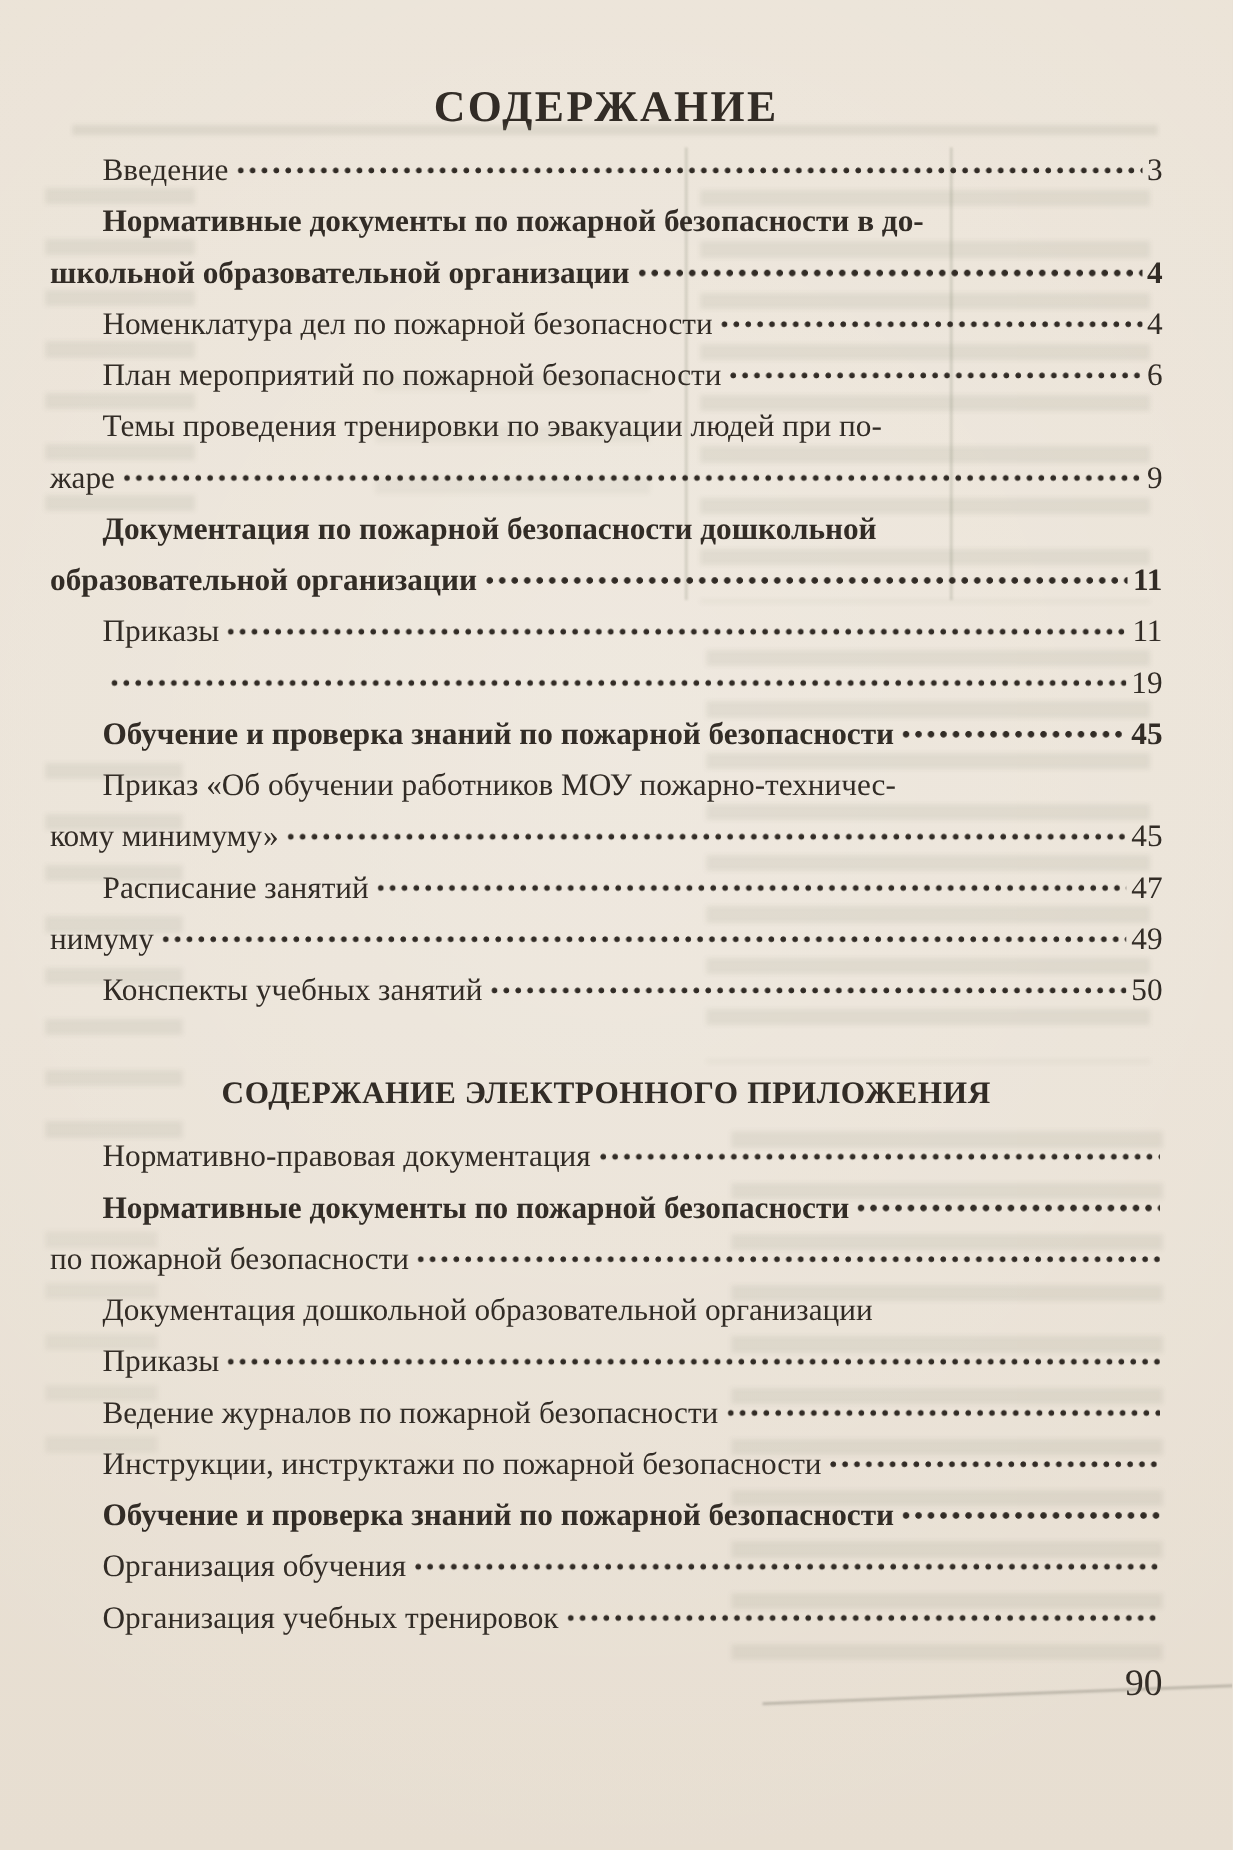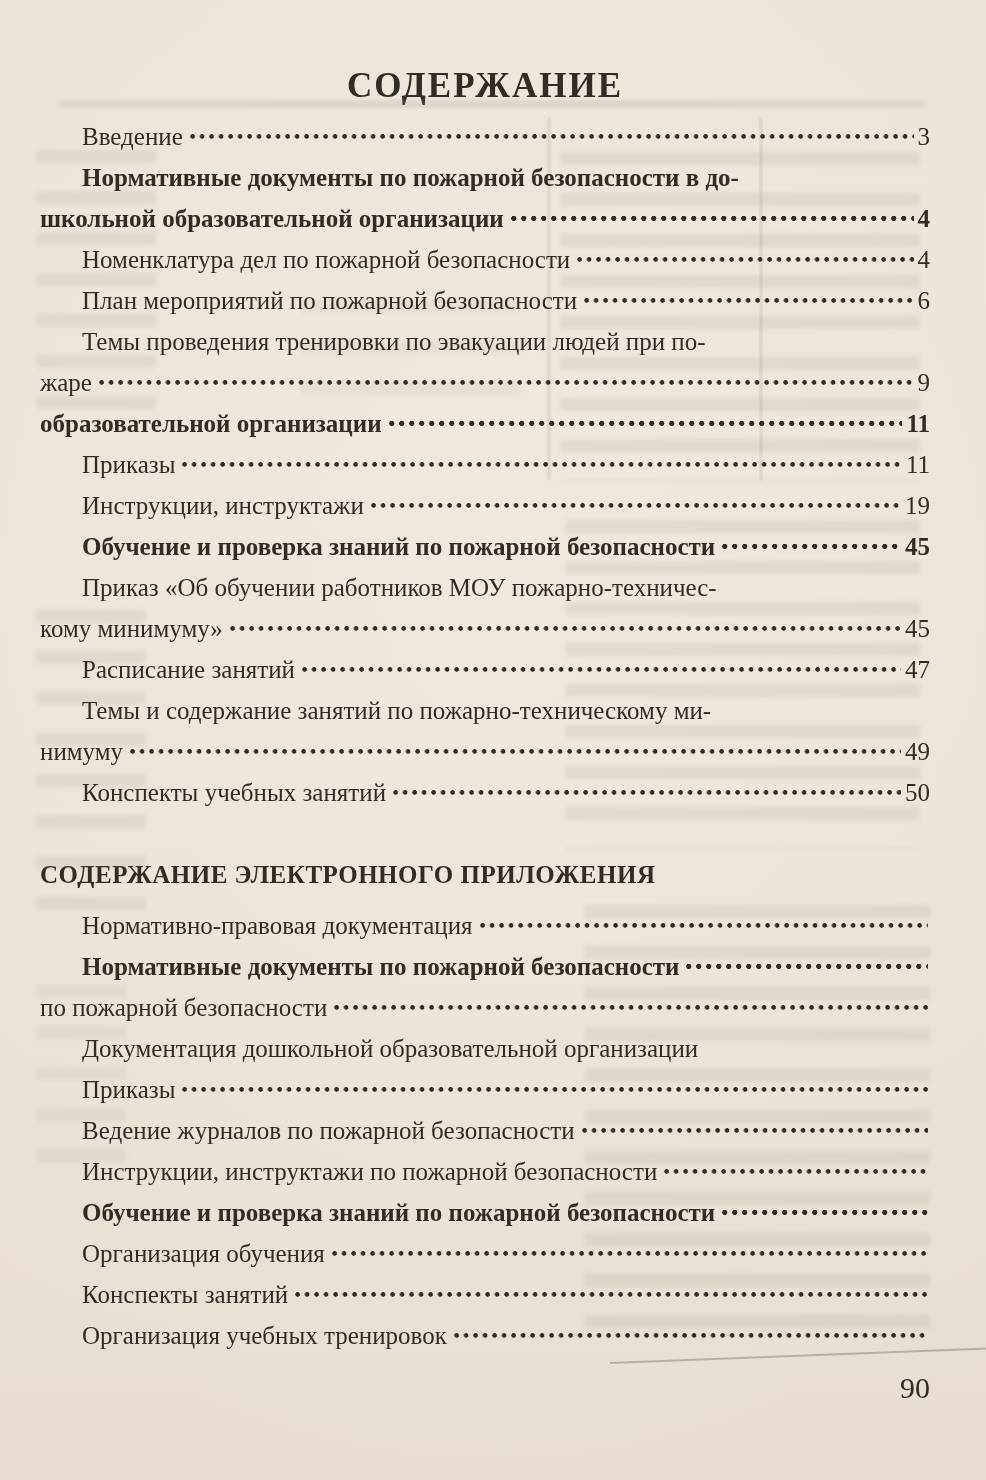--- a/index.html
+++ b/index.html
@@ -48,21 +48,21 @@
   
   h1.doc-title {
     margin: 0 0 10px 0;
     text-align: center;
     font-size: 35px; font-weight: bold;
     letter-spacing: 2px;
     line-height: 40px;
   }
   h2.appendix-title {
     margin: 46px 0 14px 0;
-    text-align: left;
+    text-align: center;
     font-size: 25px; font-weight: bold;
     letter-spacing: 0.5px;
     line-height: 32px;
   }
   
   .toc-list { position: relative; }
   .toc-line {
     display: flex;
     align-items: center;
     font-size: 25px;
@@ -143,32 +143,34 @@
         <span class="page-num">6</span>
       </div>
       <div class="toc-line first">
         <span class="entry-text">Темы проведения тренировки по эвакуации людей при по-</span>
       </div>
       <div class="toc-line hang">
         <span class="entry-text">жаре</span>
         <span class="leader"></span>
         <span class="page-num">9</span>
       </div>
+      <div class="toc-line first bold">
+        <span class="entry-text">Документация по пожарной безопасности дошкольной</span>
+      </div>
       <div class="toc-line hang bold">
         <span class="entry-text">образовательной организации</span>
         <span class="leader"></span>
         <span class="page-num">11</span>
       </div>
       <div class="toc-line first">
         <span class="entry-text">Приказы</span>
         <span class="leader"></span>
         <span class="page-num">11</span>
       </div>
       <div class="toc-line first">
-        <span class="entry-text">Инструкции, инструктажи</span>
         <span class="leader"></span>
         <span class="page-num">19</span>
       </div>
       <div class="toc-line first bold">
         <span class="entry-text">Обучение и проверка знаний по пожарной безопасности</span>
         <span class="leader"></span>
         <span class="page-num">45</span>
       </div>
       <div class="toc-line first">
         <span class="entry-text">Приказ «Об обучении работников МОУ пожарно-техничес-</span>
@@ -176,23 +178,20 @@
       <div class="toc-line hang">
         <span class="entry-text">кому минимуму»</span>
         <span class="leader"></span>
         <span class="page-num">45</span>
       </div>
       <div class="toc-line first">
         <span class="entry-text">Расписание занятий</span>
         <span class="leader"></span>
         <span class="page-num">47</span>
       </div>
-      <div class="toc-line first">
-        <span class="entry-text">Темы и содержание занятий по пожарно-техническому ми-</span>
-      </div>
       <div class="toc-line hang">
         <span class="entry-text">нимуму</span>
         <span class="leader"></span>
         <span class="page-num">49</span>
       </div>
       <div class="toc-line first">
         <span class="entry-text">Конспекты учебных занятий</span>
         <span class="leader"></span>
         <span class="page-num">50</span>
       </div>
@@ -230,24 +229,20 @@
       </div>
       <div class="toc-line first bold">
         <span class="entry-text">Обучение и проверка знаний по пожарной безопасности</span>
         <span class="leader"></span>
       </div>
       <div class="toc-line first">
         <span class="entry-text">Организация обучения</span>
         <span class="leader"></span>
       </div>
       <div class="toc-line first">
-        <span class="entry-text">Конспекты занятий</span>
-        <span class="leader"></span>
-      </div>
-      <div class="toc-line first">
         <span class="entry-text">Организация учебных тренировок</span>
         <span class="leader"></span>
       </div>
     </div>
 
   <div class="footer-num">90</div>
 
 </div>
 
 </body></html>

